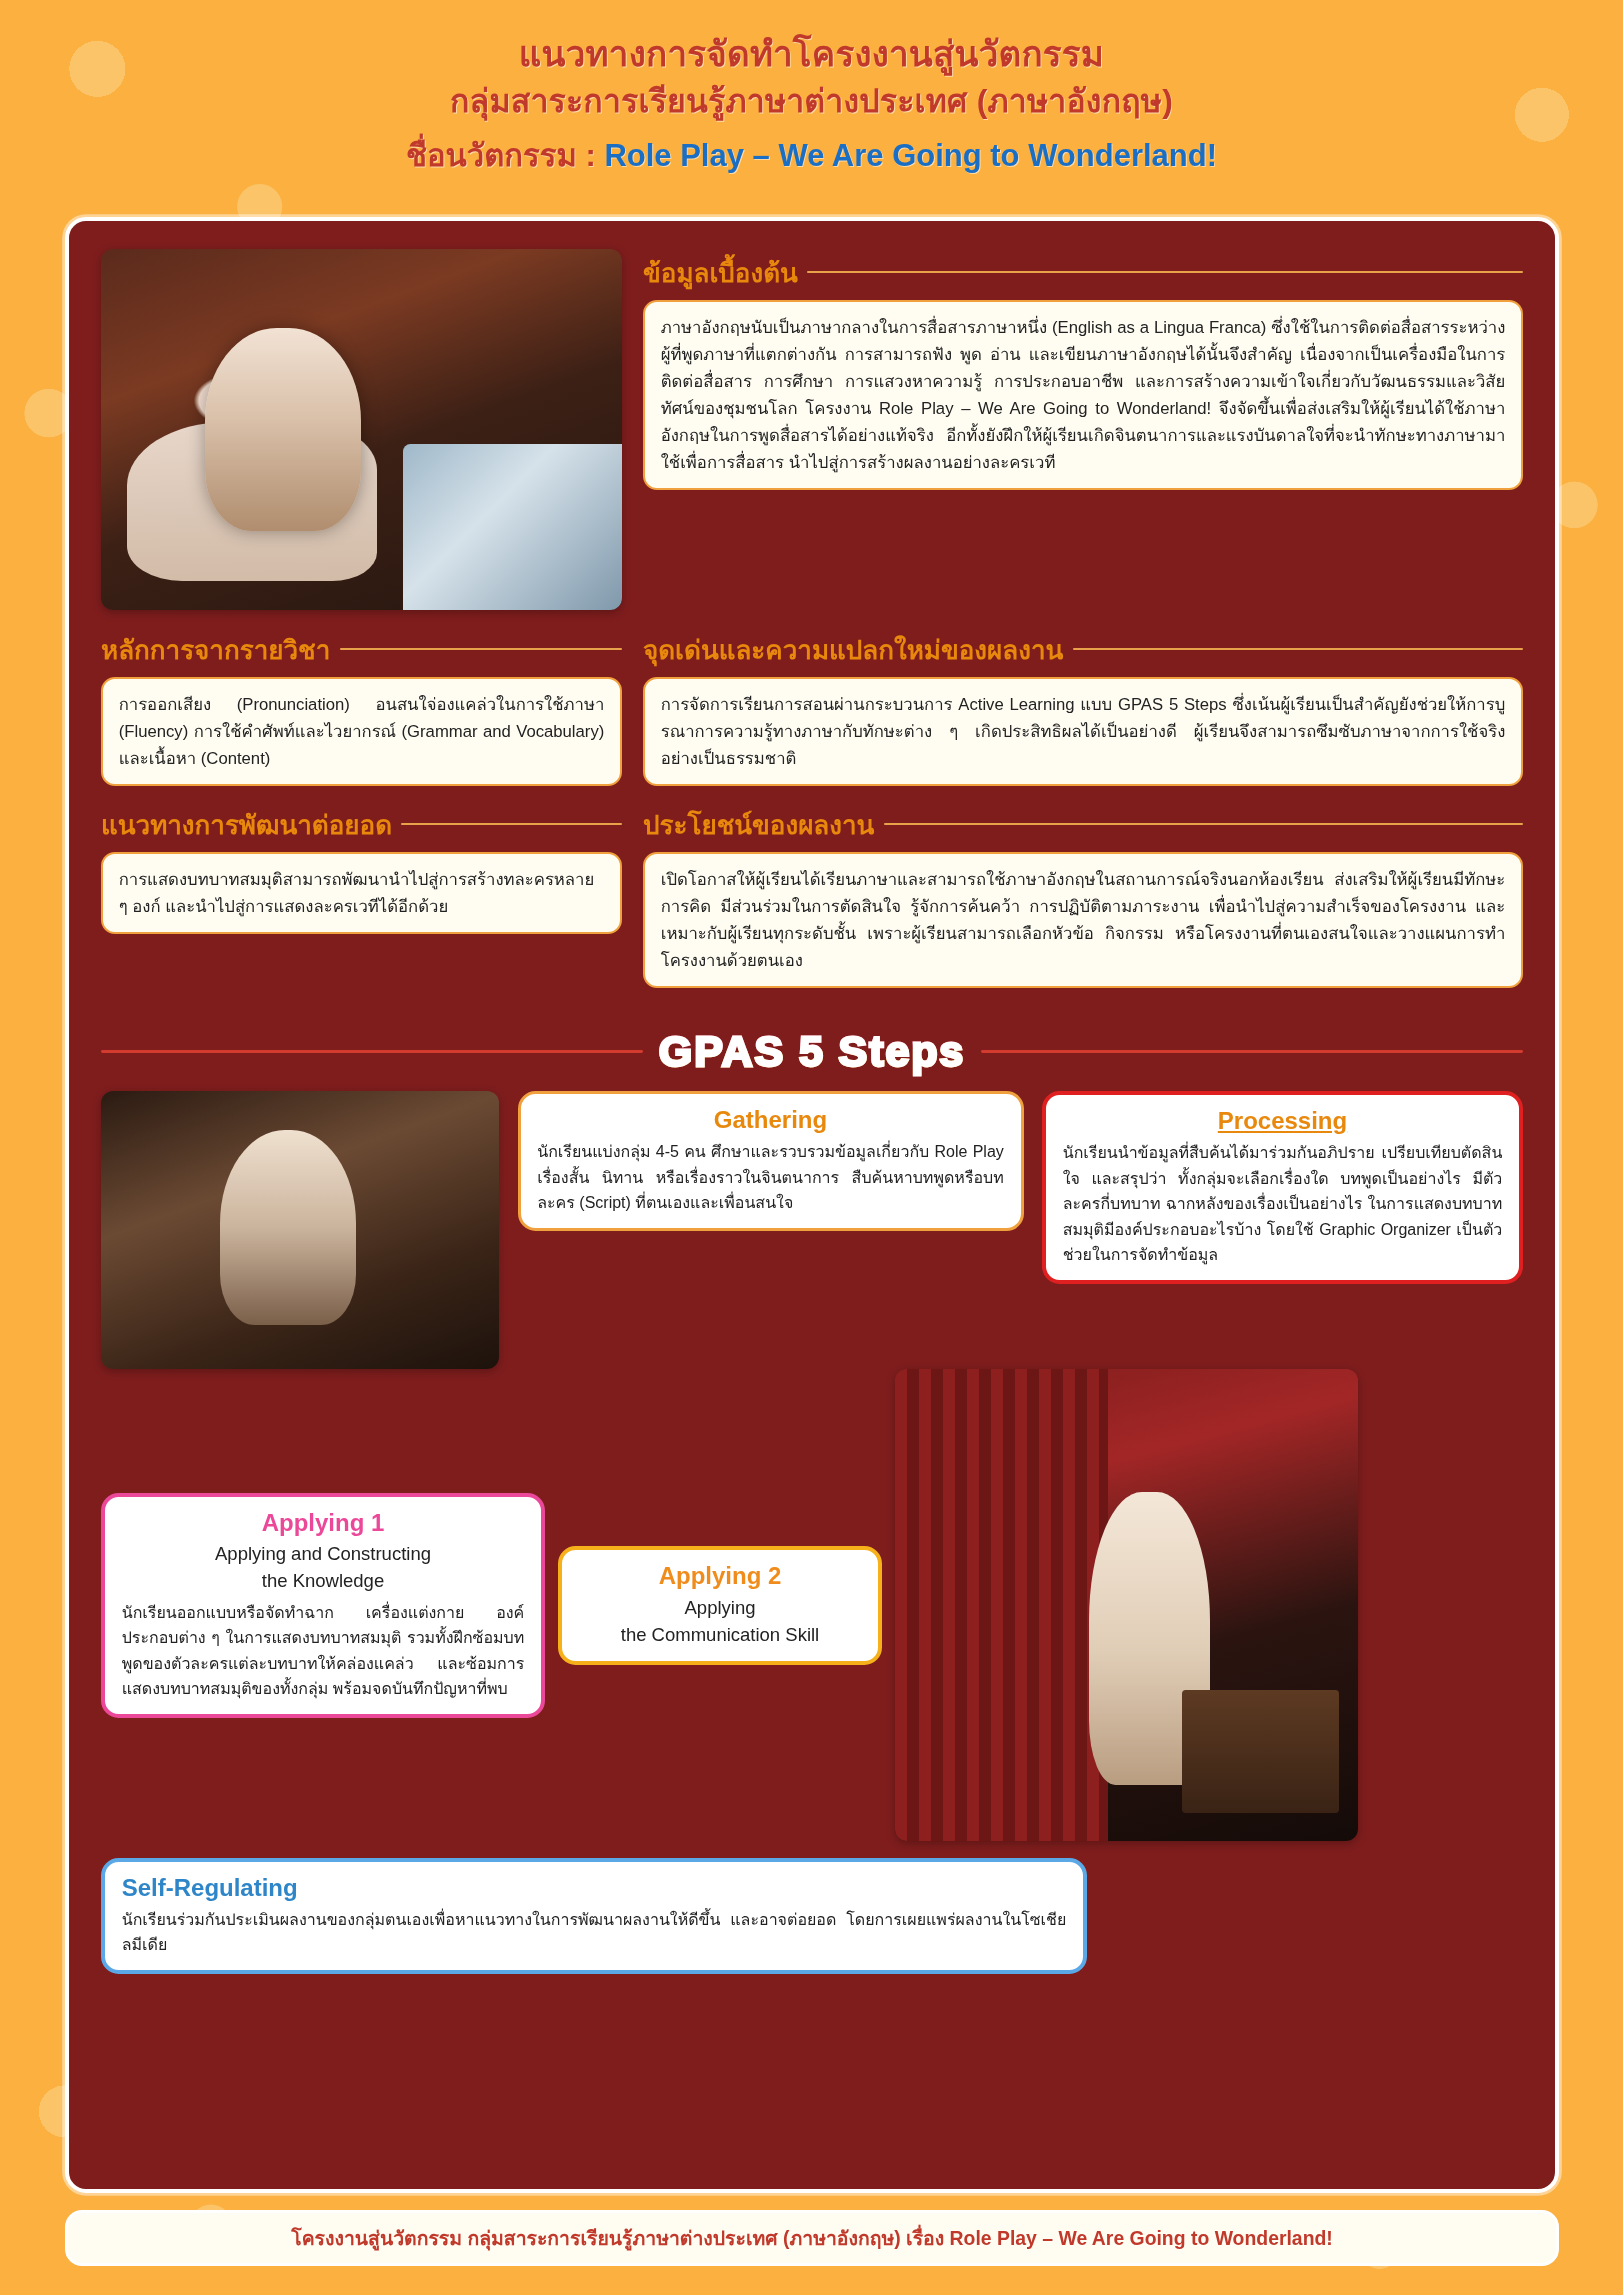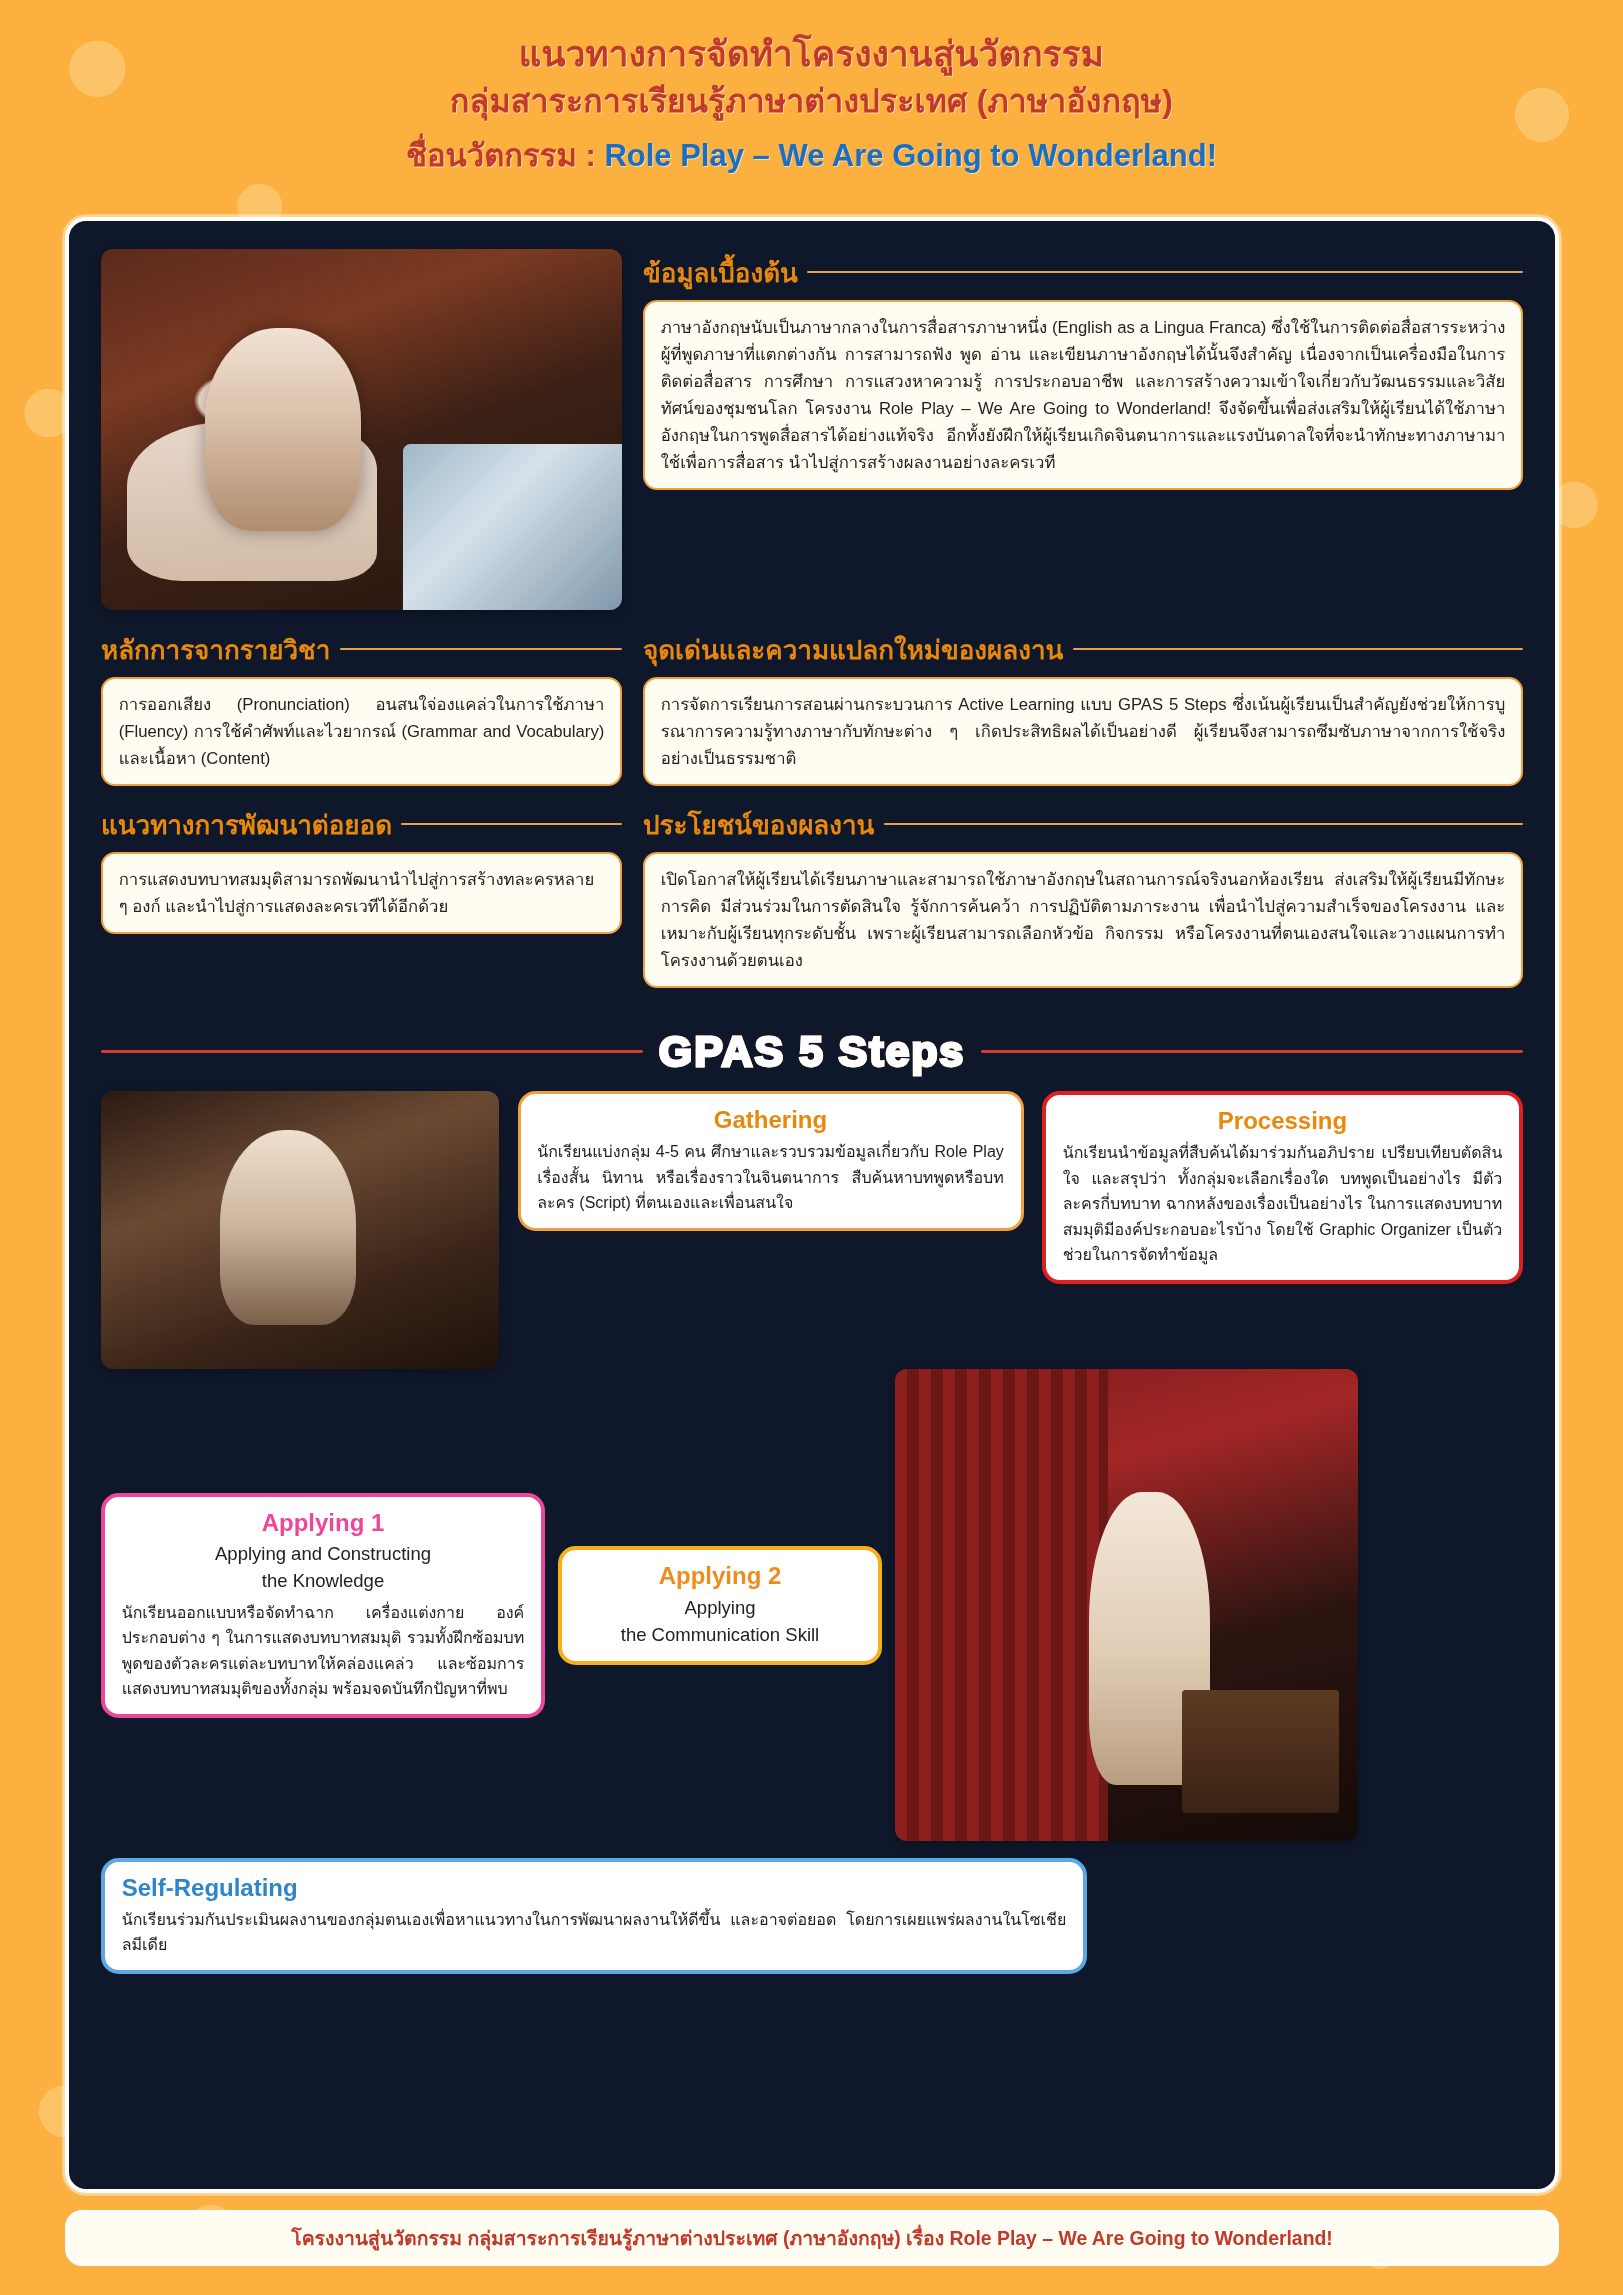--- a/index.html
+++ b/index.html
@@ -41,21 +41,21 @@
   }
   .h-line1 { font-size:35px; line-height:1.28; }
   .h-line2 { font-size:32px; line-height:1.3; margin-top:4.6px; }
   .h-line3 { font-size:31px; margin-top:7.4px; font-weight:bold; }
   .h-line3 .thai { color:#c0392b; text-shadow:0.9px 0.9px 0 rgba(255,255,255,0.55); }
   .h-line3 .eng  { color:#1a6fc4; text-shadow:0.9px 0.9px 0 rgba(255,255,255,0.55); }
 
   
   .card {
     position:absolute; left:65px; top:217px; width:1494px; height:1976px;
-    background:#0f172a; border:4.6px solid #ffffff; border-radius:21px;
+    background:#7f1d1d; border:4.6px solid #ffffff; border-radius:21px;
     box-shadow: 0 0 0 2.8px rgba(255,255,255,0.45);
     padding: 28px 32px 0 32px;
   }
 
   
   .top-row { display:flex; gap:21px; align-items:flex-start; }
   .photo {
     border-radius:12px; overflow:hidden; position:relative;
     box-shadow:0 2.8px 8.3px rgba(0,0,0,0.25);
   }
@@ -135,21 +135,21 @@
     border-radius:17.6px; padding:12px 16.7px; background:#fff;
     border:3.2px solid #cccccc;
   }
   .step-h { font-size:24px; font-weight:bold; text-align:center; margin-bottom:4.6px; }
   .step-sub { font-size:18.5px; text-align:center; color:#222; line-height:1.45; }
   .step-body { font-size:16px; line-height:1.6; color:#222; text-align:justify; }
 
   .gathering { flex:1; border-color:#f0a03c; }
   .gathering .step-h { color:#e8880c; }
   .processing { width:481px; flex:0 0 auto; border-color:#e02020; border-width:4.2px; }
-  .processing .step-h { color:#e8880c; }
+  .processing .step-h { color:#e8880c;text-decoration:underline; }
 
   .row-b { display:flex; gap:13px; margin-top:0; align-items:center; }
   .applying1 { width:444px; flex:0 0 auto; border-color:#ec4899; border-width:4.2px; }
   .applying1 .step-h { color:#ec4899; }
   .applying2 { width:324px; flex:0 0 auto; border-color:#f5b01a; border-width:4.2px; }
   .applying2 .step-h { color:#ef8c1c; }
   .photo-3 { width:463px; height:472px; flex:0 0 auto; }
   .ph3 { position:absolute; inset:0;
     background:linear-gradient(165deg,#7e1c1c 0%, #a32626 25%, #2b1410 60%, #140b08 100%); }
   .ph3-curtain { position:absolute; left:0; top:0; width:46%; height:100%;

